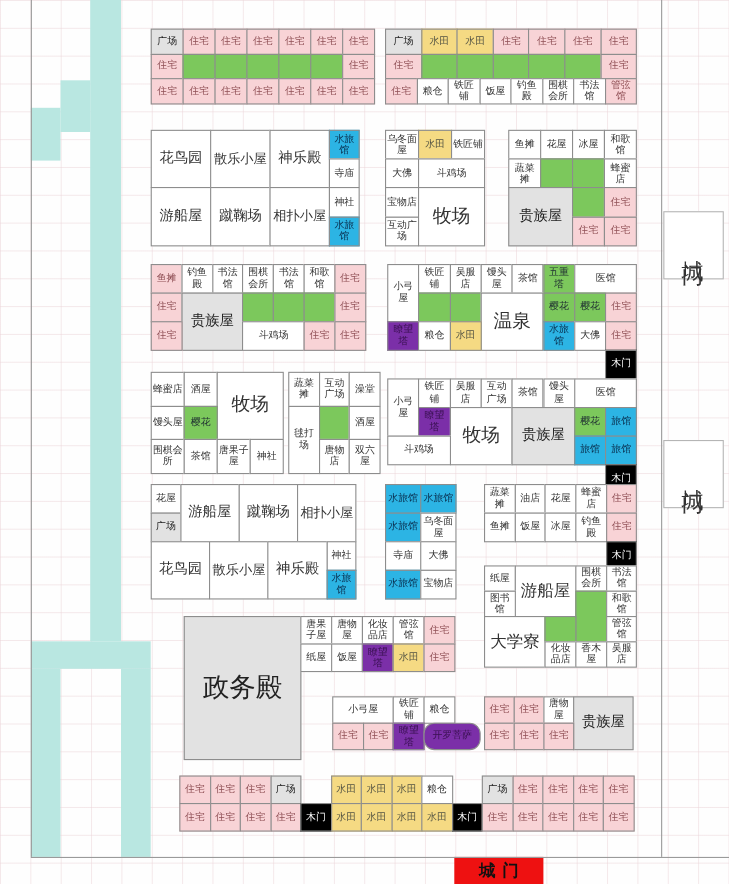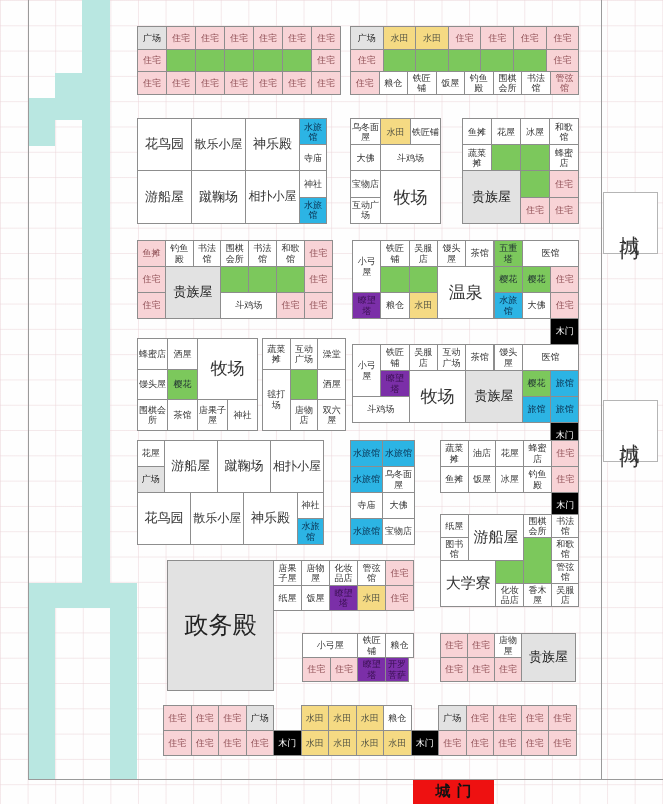--- a/index.html
+++ b/index.html
@@ -285,21 +285,21 @@
       <div class="cell cy" style="left: 84px; top: 25px; width: 29px; height: 26px;">水田</div>
       <div class="cell cp" style="left: 112px; top: 25px; width: 29px; height: 26px;">住宅</div>
     </div>
     <div class="block" style="left: 302px; top: 633px;">
       <div class="cell cw" style="left: 0px; top: 0px; width: 56.4px; height: 25px;">小弓屋</div>
       <div class="cell cw" style="left: 55.4px; top: 0px; width: 28.7px; height: 25px;">铁匠铺</div>
       <div class="cell cw" style="left: 83.1px; top: 0px; width: 28.7px; height: 25px;">粮仓</div>
       <div class="cell cp" style="left: 0px; top: 24px; width: 28.7px; height: 25px;">住宅</div>
       <div class="cell cp" style="left: 27.7px; top: 24px; width: 28.7px; height: 25px;">住宅</div>
       <div class="cell cv" style="left: 55.4px; top: 24px; width: 28.7px; height: 25px;">瞭望塔</div>
-      <div class="cell cv" style="left: 83.1px; top: 24px; width: 24px; height: 25px;">开罗菩萨</div>
+      <div class="cell cv" style="left: 83.1px; top: 24px; width: 52px; height: 25px; border-radius: 10px;">开罗菩萨</div>
     </div>
     <div class="block" style="left: 440px; top: 633px;">
       <div class="cell cp" style="left: 0px; top: 0px; width: 28px; height: 25px;">住宅</div>
       <div class="cell cp" style="left: 27px; top: 0px; width: 28px; height: 25px;">住宅</div>
       <div class="cell cw" style="left: 54px; top: 0px; width: 28px; height: 25px;">唐物屋</div>
       <div class="cell ce" style="left: 81px; top: 0px; width: 55px; height: 49px; font-size: 13px;">贵族屋</div>
       <div class="cell cp" style="left: 0px; top: 24px; width: 28px; height: 25px;">住宅</div>
       <div class="cell cp" style="left: 27px; top: 24px; width: 28px; height: 25px;">住宅</div>
       <div class="cell cp" style="left: 54px; top: 24px; width: 28px; height: 25px;">住宅</div>
     </div>

